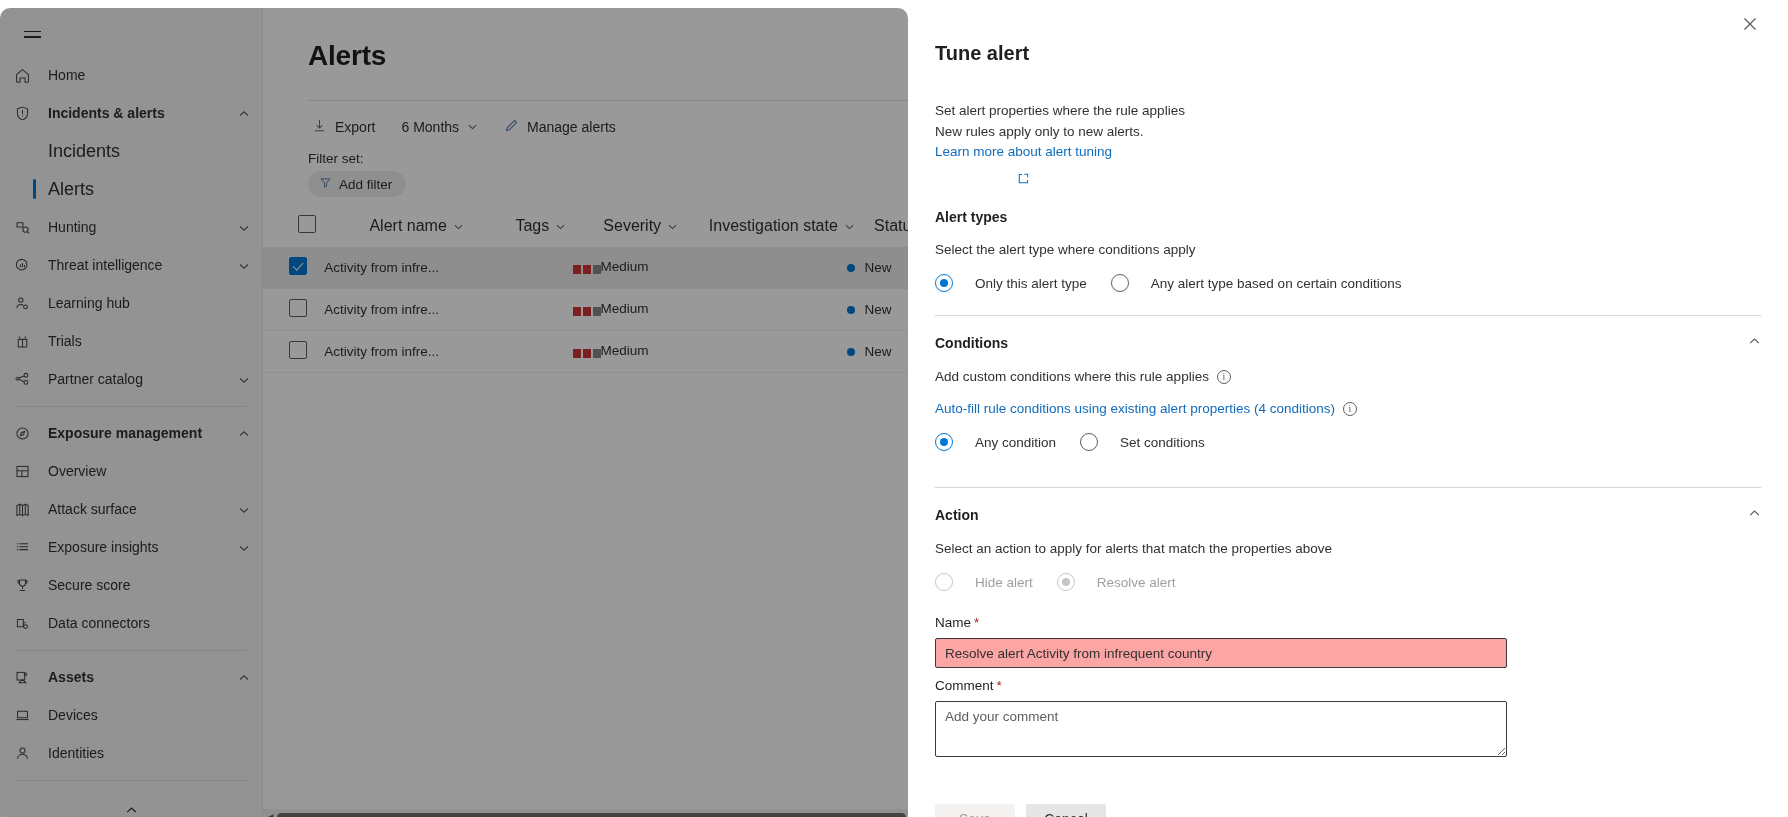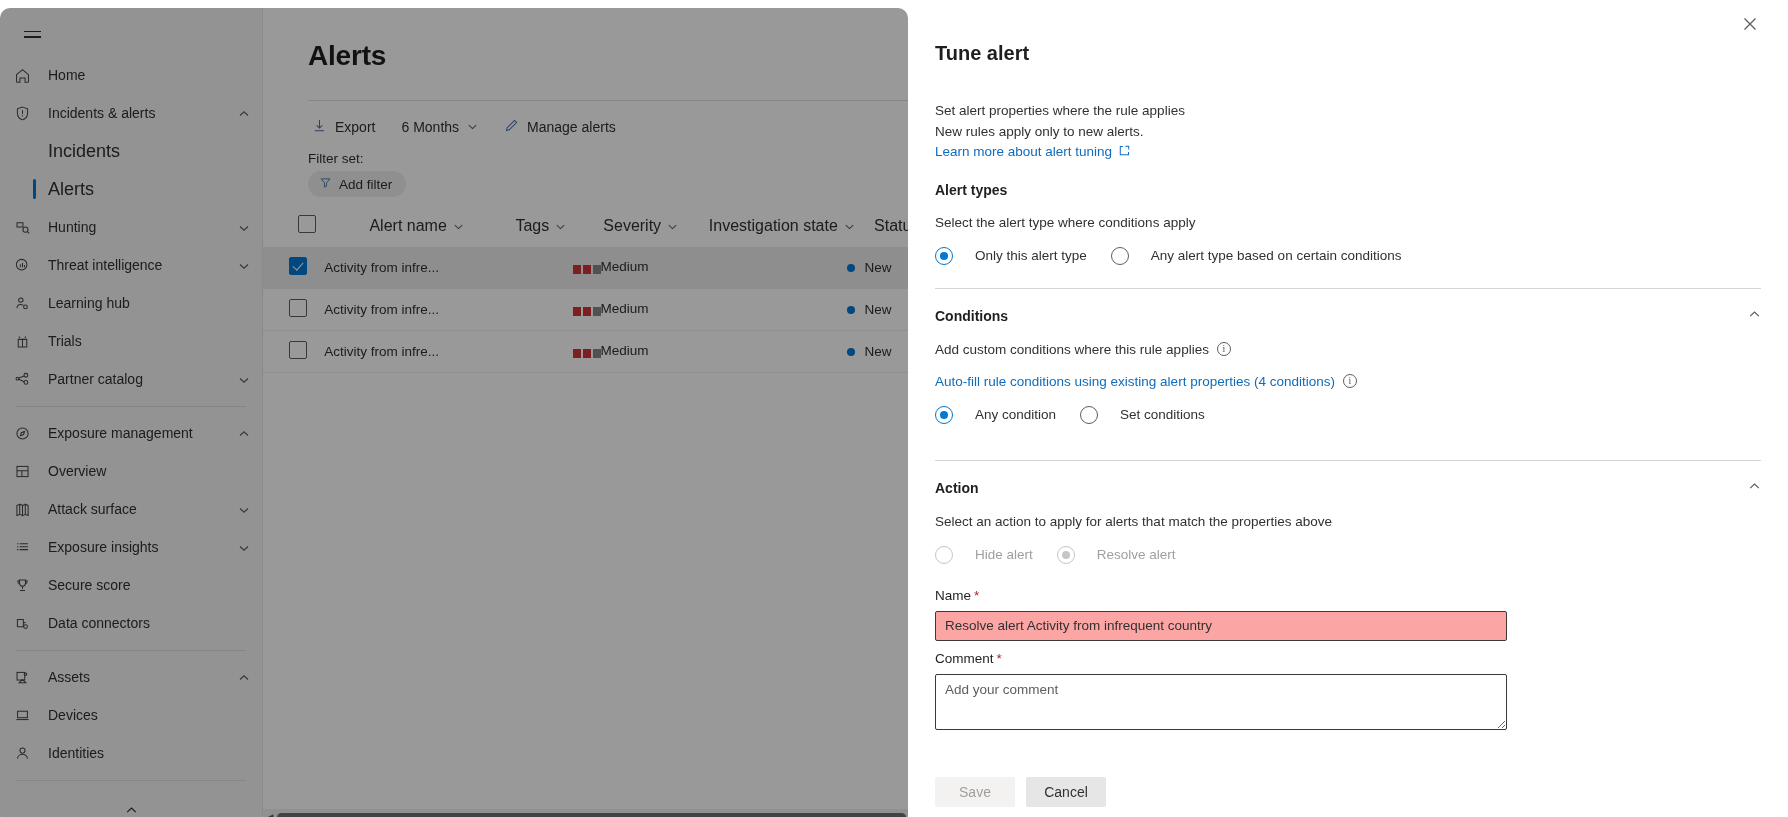--- a/index.html
+++ b/index.html
@@ -71,21 +71,21 @@
     width: 22px;
     height: 18px;
     margin-right: 12px;
     flex: 0 0 22px;
     display: flex;
     align-items: center;
     justify-content: flex-start;
     color: #484644;
   }
   .nav-item .lbl { flex: 1 1 auto; white-space: nowrap; overflow: hidden; }
-  .nav-item.group > .lbl { font-weight: normal; }
+  .nav-item.group > .lbl { font-weight: bold; }
   .nav-item .chev {
     width: 12px; height: 12px; flex: 0 0 12px;
     color: #605e5c;
   }
   .nav-item.child { padding-left: 48px; }
   .nav-item.child .lbl { font-size: 18px; }
   .nav-item.selected::before {
     content: "";
     position: absolute;
     left: 33px; top: 9px;
@@ -286,20 +286,21 @@
     color: #323130;
     line-height: 1.52;
   }
   .link {
     color: #0f6cbd;
     text-decoration: none;
     cursor: pointer;
     display: inline-flex;
     align-items: center;
     gap: 7px;
+    flex-direction: column;
   }
   .sec-title {
     font-size: 14px;
     font-weight: bold;
     color: #201f1e;
     margin-top: 19px;
   }
   .sec-head {
     display: flex;
     align-items: center;

